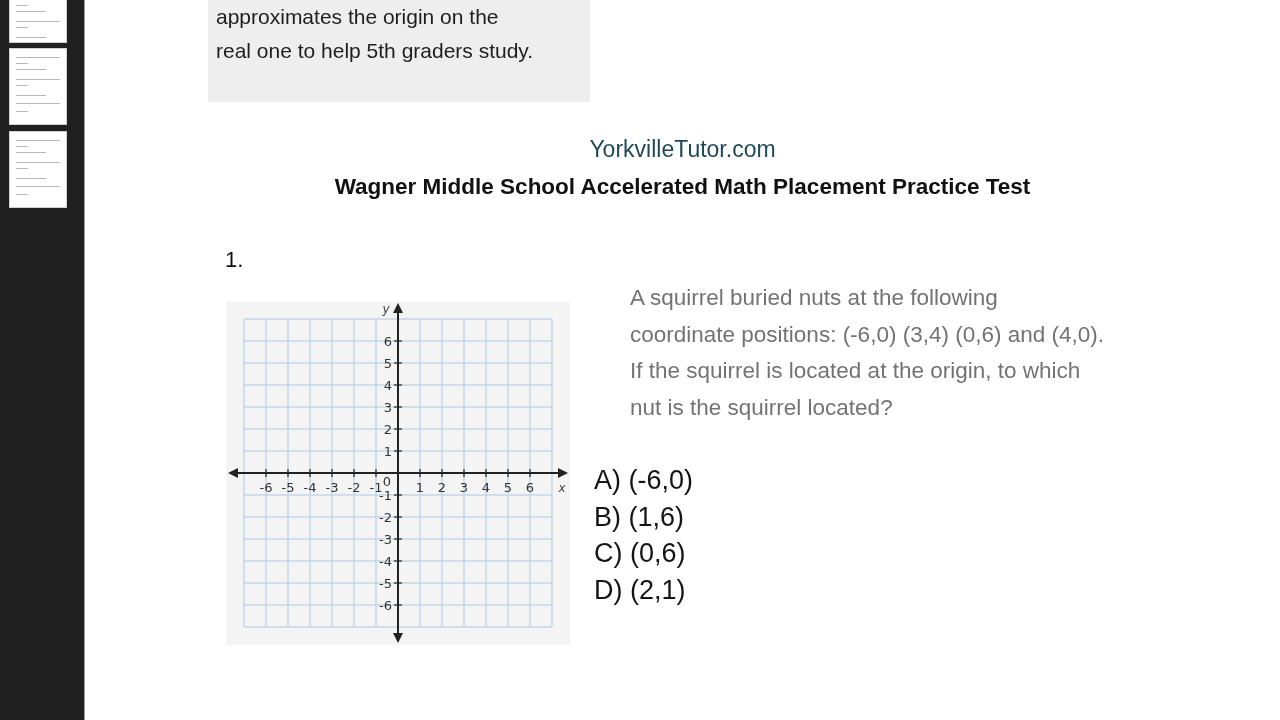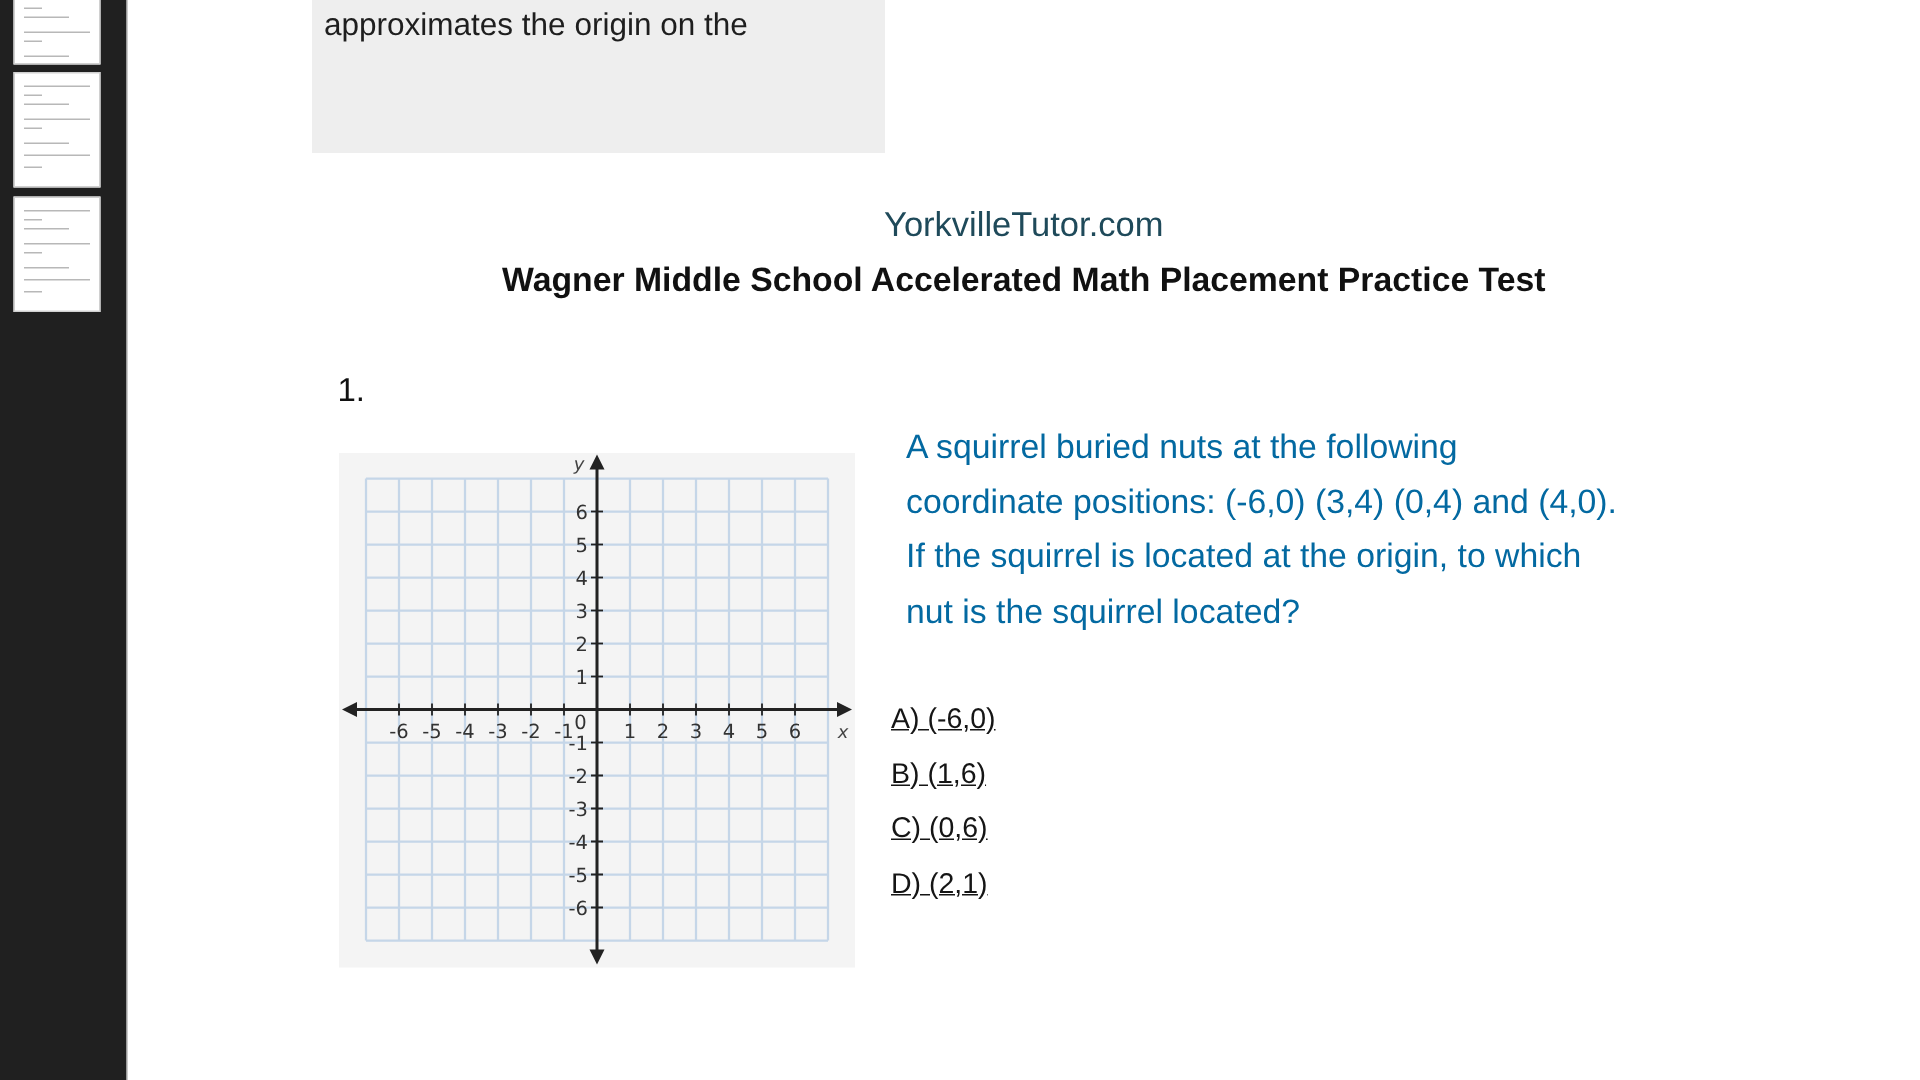--- a/index.html
+++ b/index.html
@@ -38,27 +38,27 @@
   .title {
     position:absolute; left:0; width:1365px; top:174px; text-align:center;
     font-size:22.5px; font-weight:bold; color:#111111;
   }
   .qnum { position:absolute; left:225px; top:247px; font-size:22px; color:#111; }
   .graph {
     position:absolute; left:226px; top:302px; width:344px; height:343px;
     background:#f4f4f4;
   }
   .qtext {
-    position:absolute; left:604px; top:280px; width:560px;
-    font-size:22.5px; line-height:36.5px; color:#0369a1;
+    position:absolute; left:630px; top:280px; width:560px;
+    font-size:22.5px; line-height:36.5px; color:#737373;
   }
   .qtext div { white-space:nowrap; }
   .choices {
     position:absolute; left:594px; top:462px;
-    font-size:19px; line-height:36.5px; color:#151515;text-decoration:underline;
+    font-size:27px; line-height:36.5px; color:#151515;
   }
   .choice { cursor:pointer; white-space:nowrap; }
 </style>
 </head>
 <body>
 
 <div class="sidebar" id="sidebar">
     <div class="thumb" title="Page 1" style="top: -10px; height: 53px;">
       <div class="ln" style="top: 14px; left: 6px; width: 12px;"></div>
       <div class="ln" style="top: 20px; left: 6px; width: 30px;"></div>
@@ -85,20 +85,21 @@
       <div class="ln" style="top: 46px; left: 6px; width: 30px;"></div>
       <div class="ln" style="top: 54px; left: 6px; width: 44px;"></div>
       <div class="ln" style="top: 62px; left: 6px; width: 12px;"></div>
     </div>
   </div>
 
 <div class="main"></div>
 
 <div class="note">
   <div>approximates the origin on the</div>
+  <div>real one to help 5th graders study.</div>
 </div>
 
 <div class="site">YorkvilleTutor.com</div>
 <div class="title">Wagner Middle School Accelerated Math Placement Practice Test</div>
 
 <div class="qnum">1.</div>
 
 <div class="graph">
   <svg id="graph-svg" width="344" height="343" viewBox="0 0 344 343">
       <line x1="18" y1="17" x2="18" y2="325" stroke="#c5d6e8" stroke-width="1.5"></line>
@@ -186,21 +187,21 @@
       <line x1="168" y1="303" x2="176" y2="303" stroke="#222222" stroke-width="1.2"></line>
       <text x="166" y="308" text-anchor="end" font-size="13" fill="#333" font-family="DejaVu Sans, sans-serif">-6</text>
       <text x="161" y="184" text-anchor="middle" font-size="13" fill="#333" font-family="DejaVu Sans, sans-serif">0</text>
       <text x="336" y="190" text-anchor="middle" font-size="12" font-style="italic" fill="#444" font-family="DejaVu Sans, sans-serif">x</text>
       <text x="160" y="11" text-anchor="middle" font-size="12" font-style="italic" fill="#444" font-family="DejaVu Sans, sans-serif">y</text>
     </svg>
 </div>
 
 <div class="qtext">
   <div>A squirrel buried nuts at the following</div>
-  <div>coordinate positions: (-6,0) (3,4) (0,4) and (4,0).</div>
+  <div>coordinate positions: (-6,0) (3,4) (0,6) and (4,0).</div>
   <div>If the squirrel is located at the origin, to which</div>
   <div>nut is the squirrel located?</div>
 </div>
 
 <div class="choices">
   <div class="choice">A) (-6,0)</div>
   <div class="choice">B) (1,6)</div>
   <div class="choice">C) (0,6)</div>
   <div class="choice">D) (2,1)</div>
 </div>

